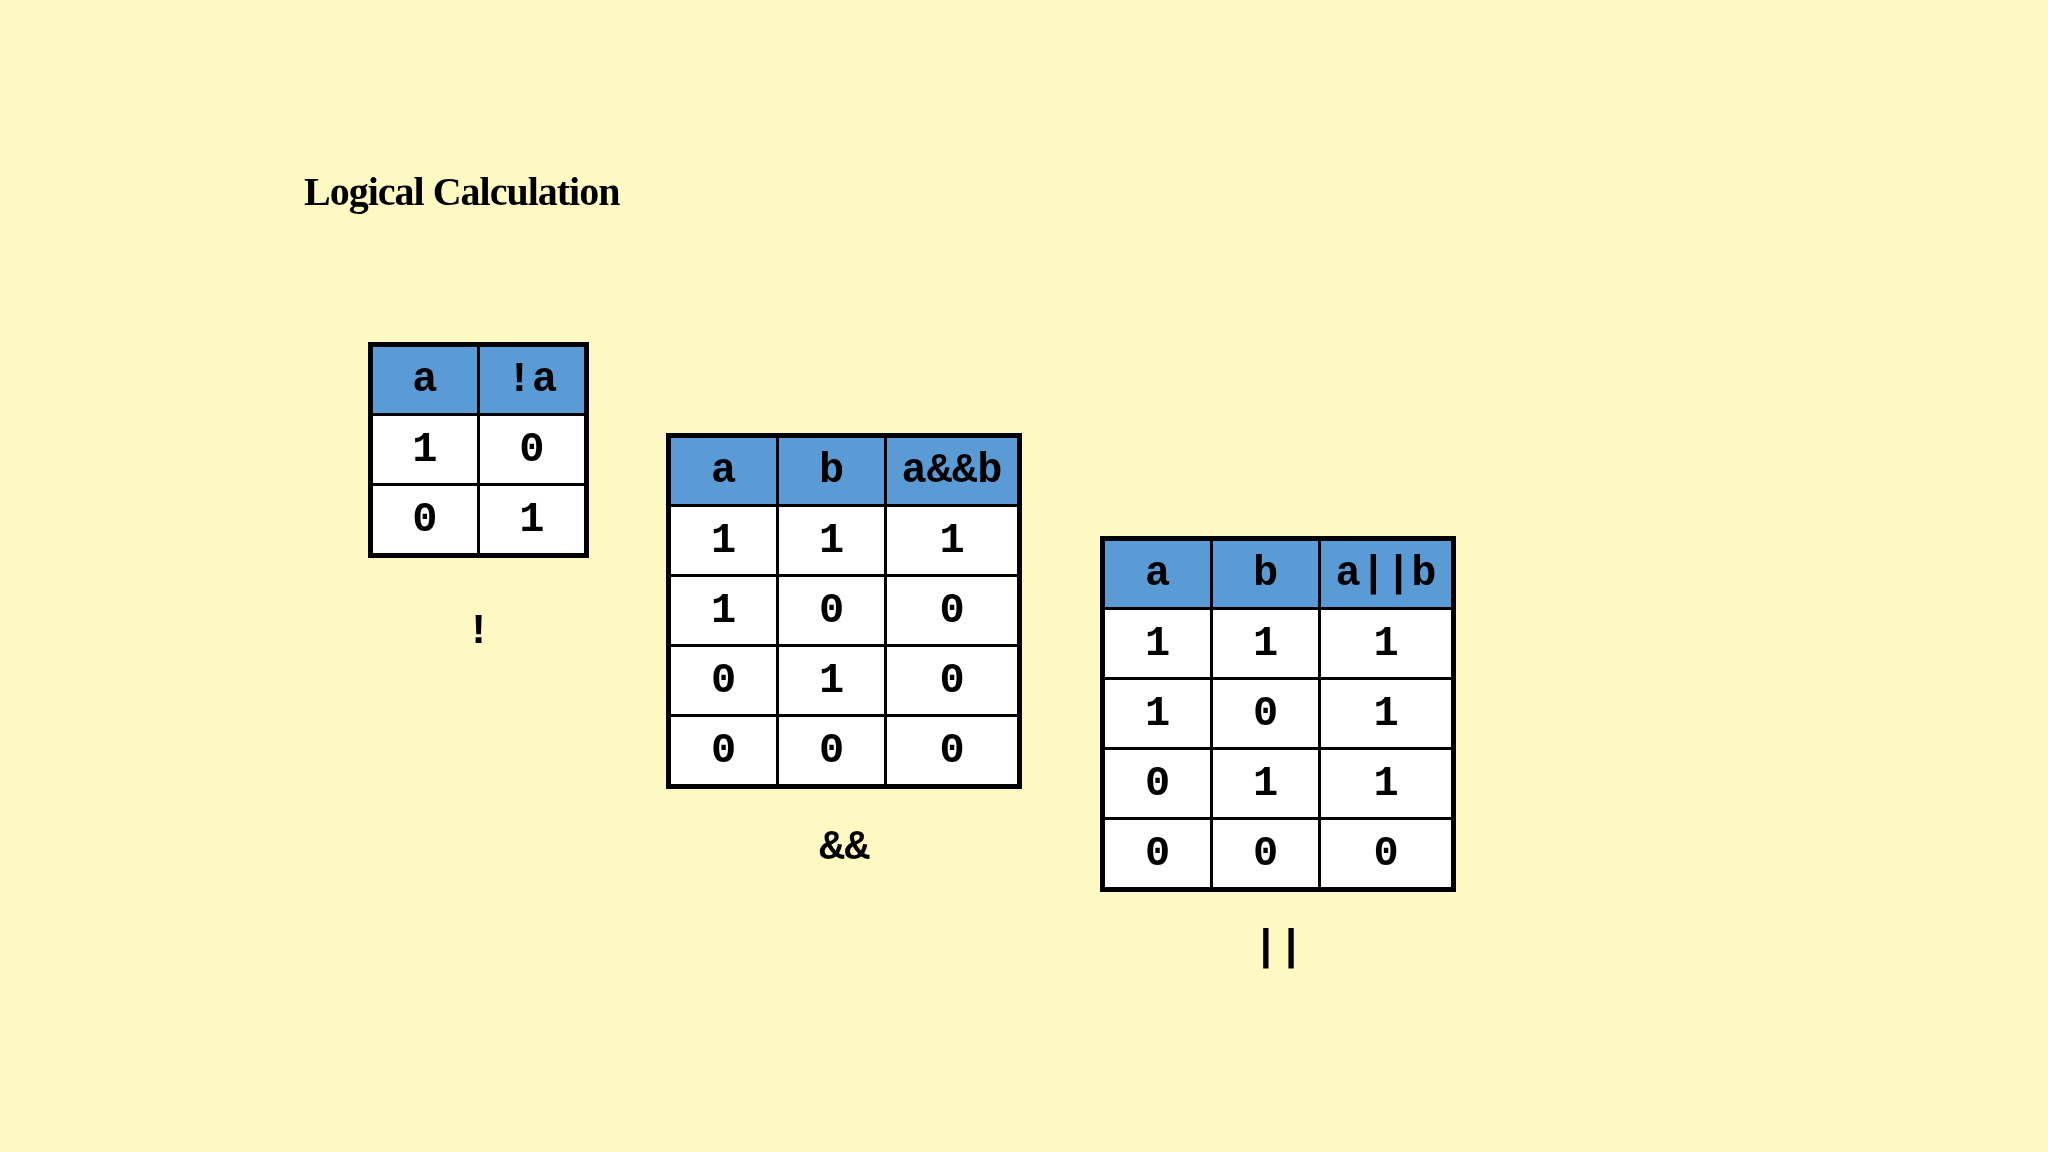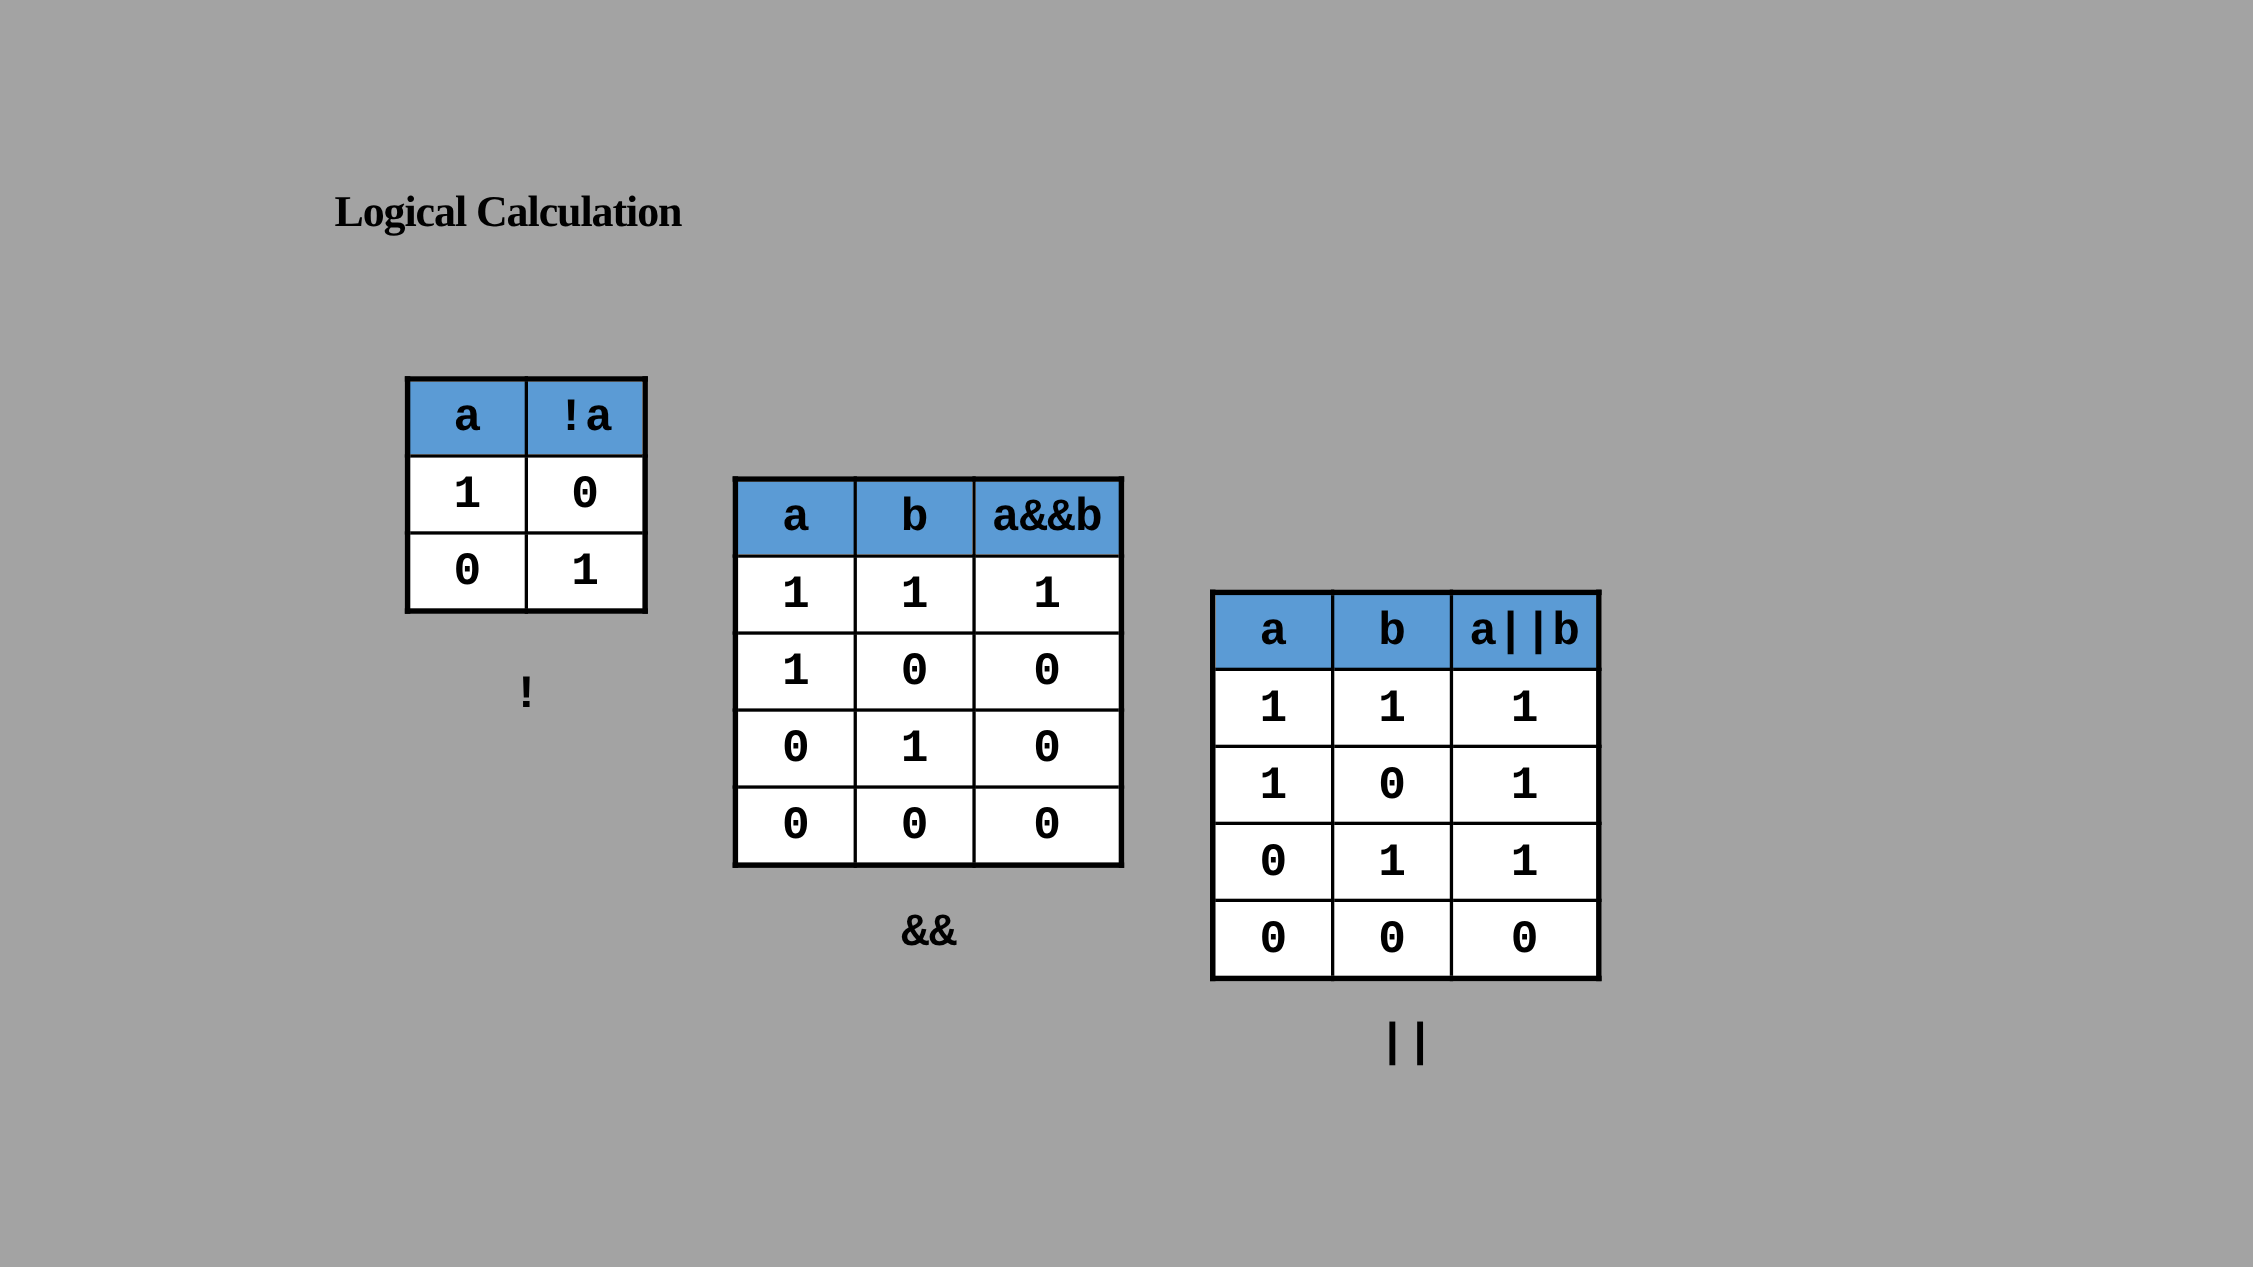--- a/index.html
+++ b/index.html
@@ -1,20 +1,20 @@
 <!DOCTYPE html>
 <html><head>
 <meta charset="utf-8">
 <style>
   html, body { margin: 0; padding: 0; background: #ffffff; }
   #canvas {
     position: relative;
     width: 2048px;
     height: 1152px;
-    background: #a3a3a3;
+    background: #fef9c3;
     overflow: hidden;
   }
   #page-title {
     position: absolute;
     left: 304px;
     top: 168px;
     font-family: "Liberation Serif", serif;
     font-weight: bold;
     font-size: 40px;
     letter-spacing: -1px;

